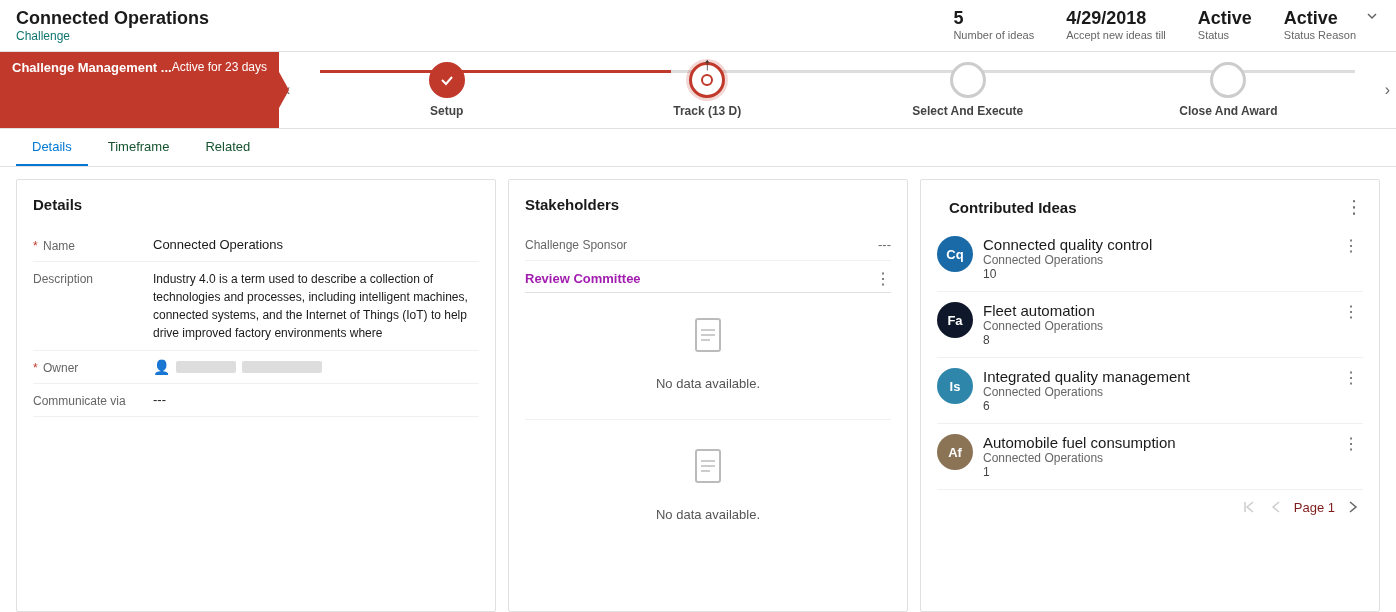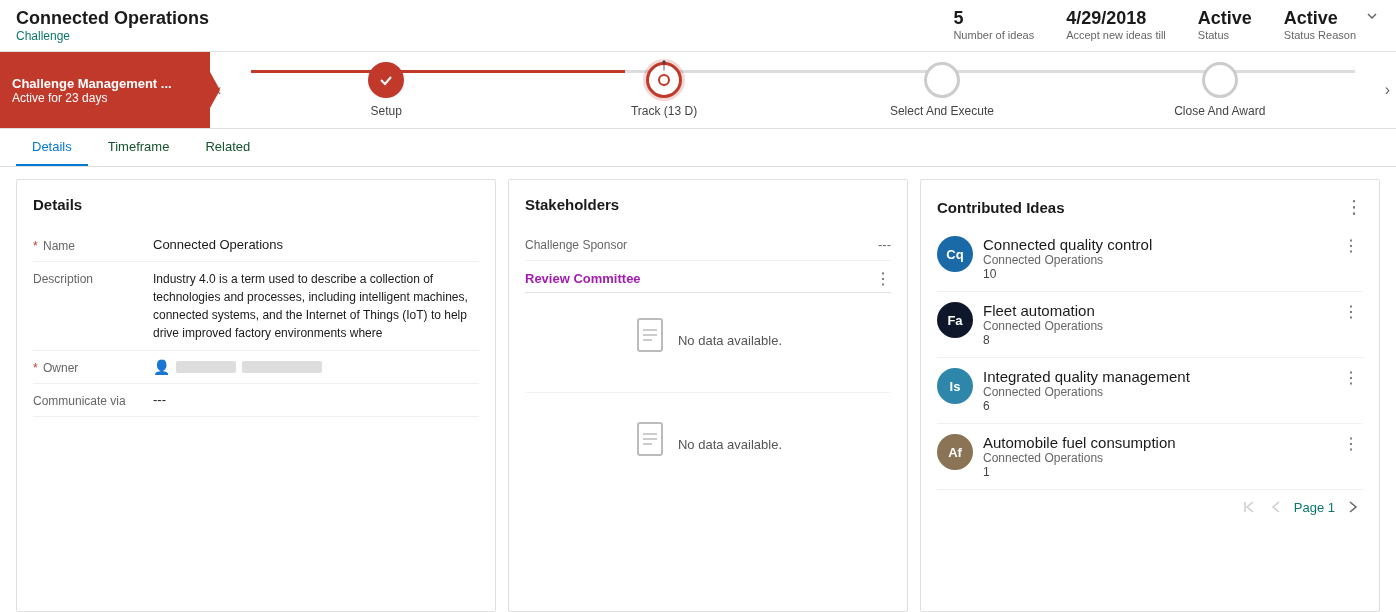--- a/index.html
+++ b/index.html
@@ -30,21 +30,21 @@
       background: #fff;
       border-bottom: 1px solid #e0e0e0;
       position: relative;
     }
     .challenge-sidebar {
       background: #c0392b;
       color: #fff;
       padding: 8px 12px;
       min-width: 210px;
       display: flex;
-      flex-direction: column;
+      flex-direction: row;
       justify-content: center;
       position: relative;
     }
     .challenge-sidebar .title { font-size: 13px; font-weight: 600; }
     .challenge-sidebar .days { font-size: 12px; }
     .challenge-sidebar .arrow-left {
       position: absolute;
       right: -10px;
       top: 50%;
       transform: translateY(-50%);
@@ -128,20 +128,21 @@
       background: #fff;
       border: 3px solid #ccc;
       color: #ccc;
     }
     .step-label {
       margin-top: 6px;
       font-size: 12px;
       color: #444;
       text-align: center;
       white-space: nowrap;
+      font-weight: bold;
     }
     .nav-arrow-right {
       display: flex;
       align-items: center;
       justify-content: center;
       padding: 0 6px;
       cursor: pointer;
       color: #666;
       font-size: 16px;
       background: #fff;
@@ -254,21 +255,21 @@
       padding: 8px 0 4px;
       border-bottom: 1px solid #e0e0e0;
     }
     .section-header-label {
       font-size: 13px;
       font-weight: 600;
       color: #a21caf;
     }
     .no-data-box {
       display: flex;
-      flex-direction: row;
+      flex-direction: column;
       align-items: center;
       justify-content: center;
       padding: 24px 0;
       color: #888;
       gap: 12px;
     }
     .no-data-icon { font-size: 28px; color: #bbb; }
     .no-data-text { font-size: 13px; color: #555; }
 
     
@@ -312,21 +313,21 @@
     }
     .page-btn {
       cursor: pointer;
       padding: 2px 4px;
       color: #666;
       font-size: 16px;
       display: flex;
       align-items: center;
     }
     .page-btn.disabled { color: #ccc; cursor: default; }
-    .page-label { font-size: 13px; color: #0f766e; }
+    .page-label { font-size: 13px; color: #7f1d1d; }
   </style>
 </head>
 <body>
 
 <div class="header">
   <div class="header-title">
     <h1>Connected Operations</h1>
     <div class="subtitle">Challenge</div>
   </div>
   <div class="header-meta">
@@ -479,21 +480,21 @@
           <line x1="9" y1="18" x2="23" y2="18" stroke="#bbb" stroke-width="1.5"></line>
           <line x1="9" y1="23" x2="18" y2="23" stroke="#bbb" stroke-width="1.5"></line>
         </svg>
       </div>
       <div class="no-data-text">No data available.</div>
     </div>
   </div>
 
   <div class="panel ideas-panel">
     <div style="display:flex;justify-content:space-between;align-items:center;margin-bottom:8px;">
-      <div class="panel-title" style="margin-bottom:0;">Contributed Ideas</div>
+      <div class="panel-title" style="margin-bottom:0;margin-left:12px;">Contributed Ideas</div>
       <div class="ideas-header-menu">⋮</div>
     </div>
 
     <div class="idea-item">
       <div class="idea-avatar" style="background-color:#1a6aa8;">
         <span>Cq</span>
       </div>
       <div class="idea-info">
         <div class="idea-name">Connected quality control</div>
         <div class="idea-org">Connected Operations</div>

